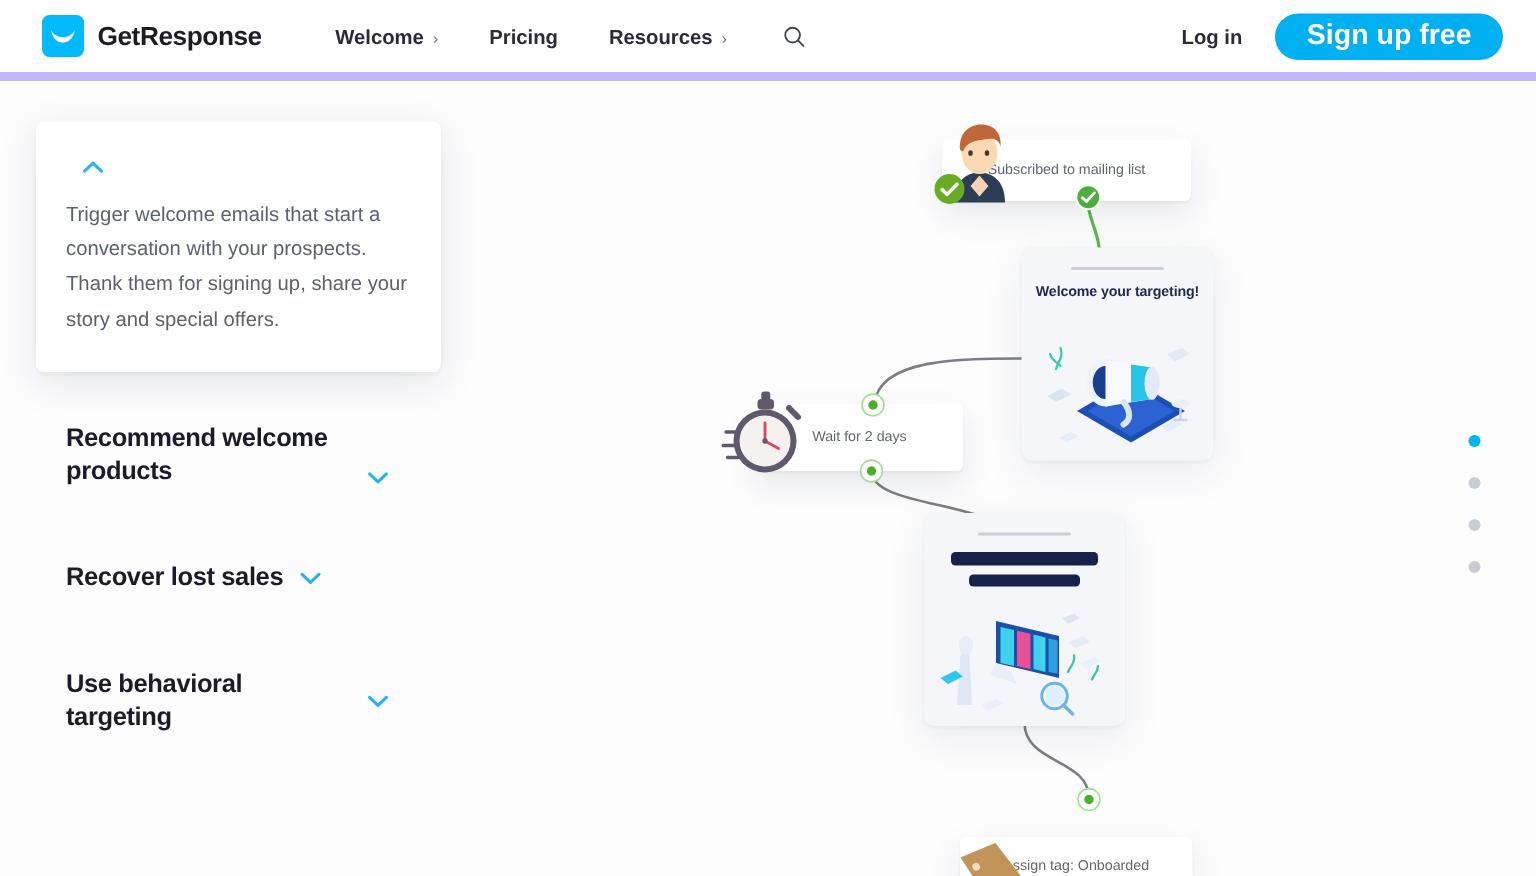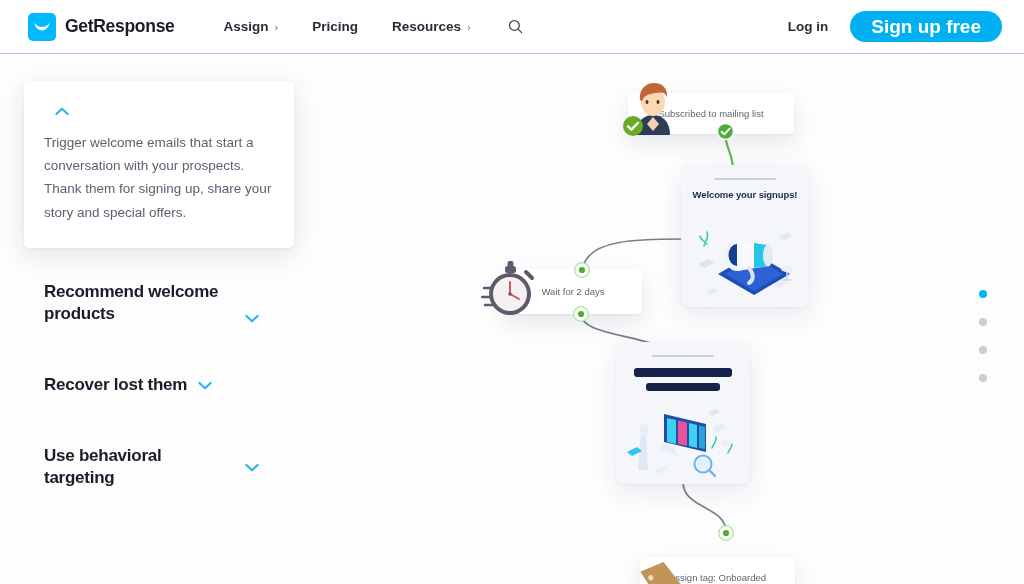--- a/index.html
+++ b/index.html
@@ -10,21 +10,21 @@
     background:#ffffff;
     font-family:"Liberation Sans", sans-serif;
     -webkit-font-smoothing:antialiased;
   }
 
   
   #header {
     position:absolute; top:0; left:0;
     width:1024px; height:54px;
     background:#ffffff;
-    border-bottom:1px solid #c4b5fd;
+    border-bottom:6px solid #c4b5fd;
     display:flex; align-items:center;
     z-index:50;
   }
   #logo-group {
     display:flex; align-items:center;
     margin-left:28px; cursor:pointer;
   }
   #logo-mark {
     width:28px; height:28px; border-radius:5px;
     background:#00baff;
@@ -166,21 +166,21 @@
       <svg width="18" height="13" viewBox="0 0 18 13">
         <path d="M1 2.2 C1 2.2 2.6 10.4 9 10.4 C15.4 10.4 17 2.2 17 2.2
                  C17 2.2 14.6 6.9 9 6.9 C3.4 6.9 1 2.2 1 2.2 Z" fill="#ffffff"></path>
       </svg>
     </div>
     <div id="logo-text">GetResponse</div>
   </div>
 
   <div id="nav">
     <div class="nav-item">
-      <span>Assign</span>
+      <span>Welcome</span>
       <span class="nav-caret">›</span>
     </div>
     <div class="nav-item">
       <span>Pricing</span>
     </div>
     <div class="nav-item">
       <span>Resources</span>
       <span class="nav-caret">›</span>
     </div>
     <div id="search-btn">
@@ -218,21 +218,21 @@
         <span class="chev" style="align-self:flex-end;margin-bottom:3px">
           <svg width="14" height="9" viewBox="0 0 14 9">
             <path d="M1.4 1.9 L7 7.2 L12.6 1.9" fill="none" stroke="#29b3ec" stroke-width="2.1" stroke-linecap="round" stroke-linejoin="round"></path>
           </svg>
         </span>
       </div>
     </div>
 
     <div class="acc-closed" style="margin-top:26px">
       <div class="acc-head">
-        <div class="acc-title">Recover lost them</div>
+        <div class="acc-title">Recover lost sales</div>
         <span class="chev">
           <svg width="14" height="9" viewBox="0 0 14 9">
             <path d="M1.4 1.9 L7 7.2 L12.6 1.9" fill="none" stroke="#29b3ec" stroke-width="2.1" stroke-linecap="round" stroke-linejoin="round"></path>
           </svg>
         </span>
       </div>
     </div>
 
     <div class="acc-closed" style="margin-top:26px">
       <div class="acc-head">
@@ -279,21 +279,21 @@
     </svg>
 
     <svg style="position:absolute; left:276px; top:68px;" width="19" height="19" viewBox="0 0 19 19">
       <circle cx="9.5" cy="9.5" r="8.6" fill="#ffffff"></circle>
       <circle cx="9.5" cy="9.5" r="7.3" fill="#4eae3c"></circle>
       <path d="M5.6 9.8 L8.3 12.3 L13.6 6.6" fill="none" stroke="#ffffff" stroke-width="1.9" stroke-linecap="round" stroke-linejoin="round"></path>
     </svg>
 
     <div class="email-card" style="left:241px; top:111px; width:128px; height:142px;">
       <div class="card-micro" style="width:62px"></div>
-      <div class="card-headline">Welcome your signups!</div>
+      <div class="card-headline">Welcome your targeting!</div>
 
       <svg style="position:absolute; left:11px; top:53px;" width="106" height="84" viewBox="0 0 106 84">
 
         <path d="M26 56 L62 35 L98 56 L62 77 Z" fill="#1c4fb5"></path>
         <path d="M33 56 L62 39 L91 56 L62 73 Z" fill="#2f66d8" opacity=".85"></path>
 
         <ellipse cx="45" cy="37" rx="13" ry="16" fill="#eef2fa"></ellipse>
         <ellipse cx="45" cy="37" rx="8.5" ry="11" fill="#17408f"></ellipse>
         <path d="M45 22 L76 27 L76 48 L45 53 Z" fill="#f7f9fd"></path>
         <path d="M62 25 L76 27 L76 48 L62 50 Z" fill="#27c4e8"></path>

